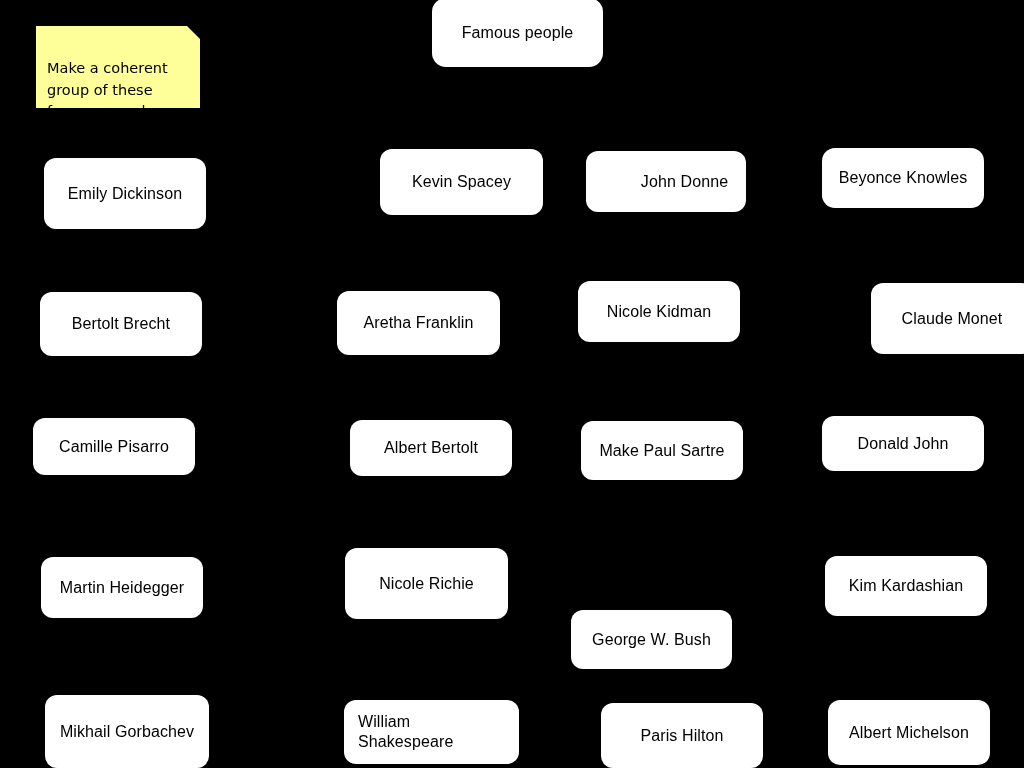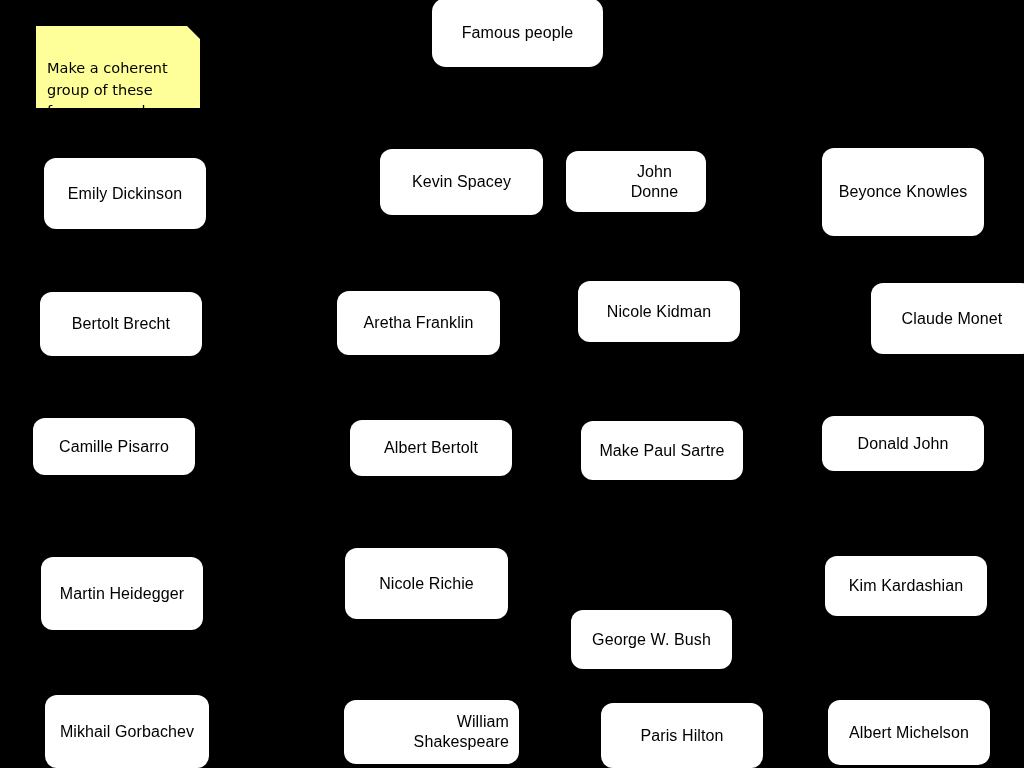--- a/index.html
+++ b/index.html
@@ -96,24 +96,24 @@
     <span>Famous people</span>
   </div>
 
   <div id="cards-layer">
       <div class="node" style="left: 44px; top: 158px; width: 162px; height: 71px;">
         <span>Emily Dickinson</span>
       </div>
       <div class="node" style="left: 337px; top: 149px; width: 163px; height: 66px; margin-left: 43px;">
         <span>Kevin Spacey</span>
       </div>
-      <div class="node" style="left: 566px; top: 151px; width: 140px; height: 61px; padding-left: 47px;">
+      <div class="node" style="left: 586px; top: 151px; width: 160px; height: 61px; padding-left: 47px;">
         <span>John Donne</span>
       </div>
-      <div class="node" style="left: 822px; top: 148px; width: 162px; height: 88px;">
+      <div class="node" style="left: 822px; top: 148px; width: 162px; height: 60px; border-radius: 13px;">
         <span>Beyonce Knowles</span>
       </div>
       <div class="node" style="left: 40px; top: 292px; width: 162px; height: 64px;">
         <span>Bertolt Brecht</span>
       </div>
       <div class="node" style="left: 337px; top: 291px; width: 163px; height: 64px;">
         <span>Aretha Franklin</span>
       </div>
       <div class="node" style="left: 578px; top: 281px; width: 162px; height: 61px;">
         <span>Nicole Kidman</span>
@@ -126,36 +126,36 @@
       </div>
       <div class="node" style="left: 350px; top: 420px; width: 162px; height: 56px;">
         <span>Albert Bertolt</span>
       </div>
       <div class="node" style="left: 581px; top: 421px; width: 162px; height: 59px;">
         <span>Make Paul Sartre</span>
       </div>
       <div class="node" style="left: 822px; top: 416px; width: 162px; height: 55px;">
         <span>Donald John</span>
       </div>
-      <div class="node" style="left: 41px; top: 557px; width: 162px; height: 73px;">
+      <div class="node" style="left: 41px; top: 557px; width: 162px; height: 61px;">
         <span>Martin Heidegger</span>
       </div>
       <div class="node" style="left: 345px; top: 548px; width: 163px; height: 71px;">
         <span>Nicole Richie</span>
       </div>
       <div class="node" style="left: 571px; top: 562px; width: 161px; height: 59px; margin-top: 48px;">
         <span>George W. Bush</span>
       </div>
       <div class="node" style="left: 825px; top: 556px; width: 162px; height: 60px; text-align: center;">
         <span>Kim Kardashian</span>
       </div>
       <div class="node" style="left: 45px; top: 695px; width: 164px; height: 73px;">
         <span>Mikhail Gorbachev</span>
       </div>
-      <div class="node left-align" style="left: 344px; top: 700px; width: 175px; height: 64px; text-align: right;">
+      <div class="node left-align" style="left: 344px; top: 700px; width: 175px; height: 64px;">
         <span>William Shakespeare</span>
       </div>
       <div class="node" style="left: 601px; top: 703px; width: 162px; height: 65px;">
         <span>Paris Hilton</span>
       </div>
       <div class="node" style="left: 828px; top: 700px; width: 162px; height: 65px;">
         <span>Albert Michelson</span>
       </div>
     </div>
 

